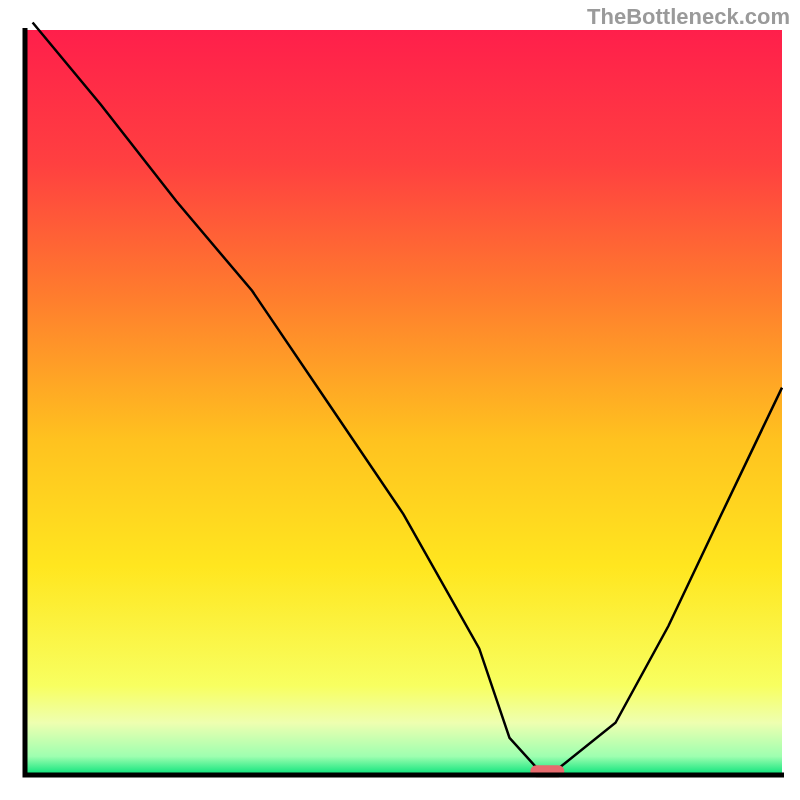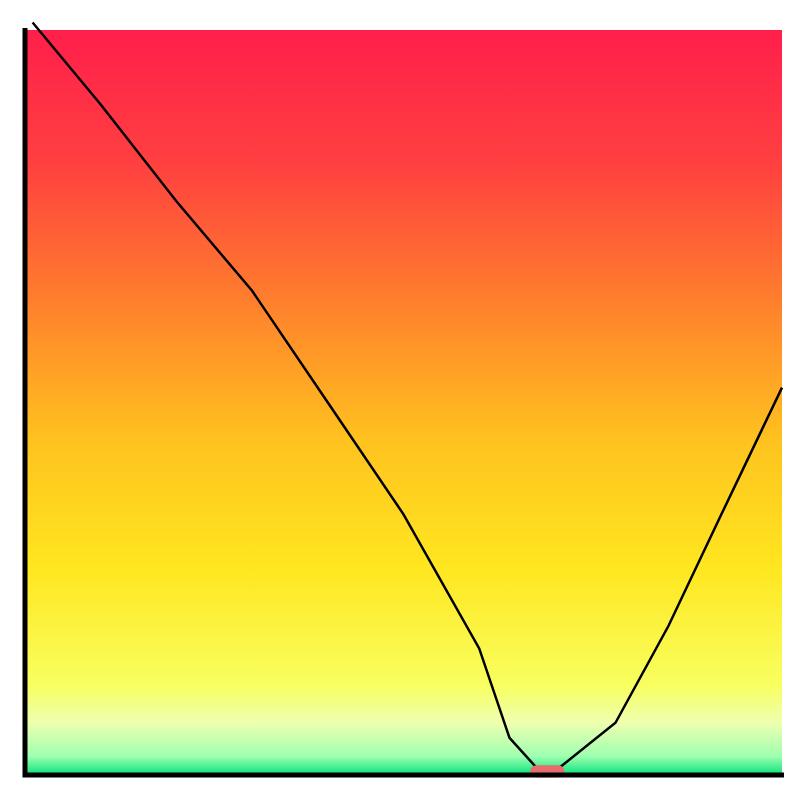--- a/index.html
+++ b/index.html
@@ -22,20 +22,21 @@
     color: #9a9a9a;
   }
   svg {
     display: block;
   }
 </style>
 </head>
 <body>
 
 <div class="wrap">
+  <div class="watermark">TheBottleneck.com</div>
   <svg id="chart-svg" width="800" height="800">
     <defs>
       <linearGradient id="bg-grad" x1="0" y1="0" x2="0" y2="1">
           <stop offset="0%" stop-color="#ff1f4b"></stop>
           <stop offset="18%" stop-color="#ff4040"></stop>
           <stop offset="35%" stop-color="#ff7a2e"></stop>
           <stop offset="55.00000000000001%" stop-color="#ffc21f"></stop>
           <stop offset="72%" stop-color="#ffe61f"></stop>
           <stop offset="88%" stop-color="#f8ff60"></stop>
           <stop offset="93%" stop-color="#eeffb0"></stop>

